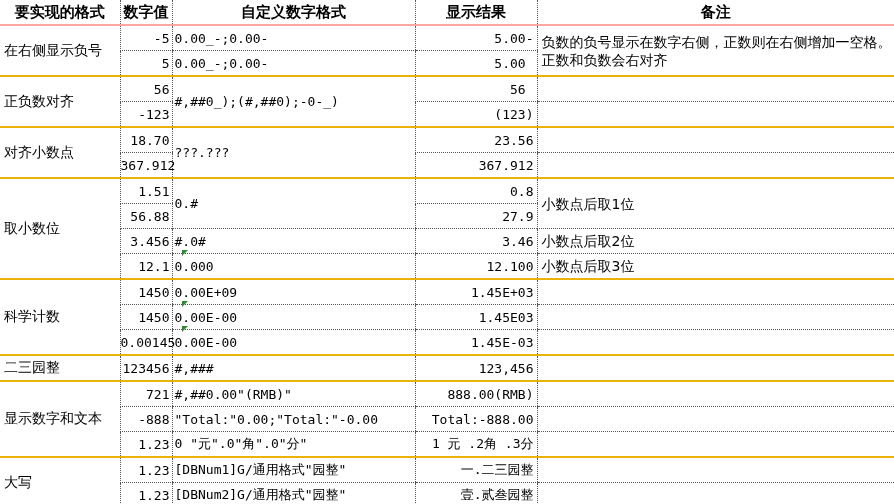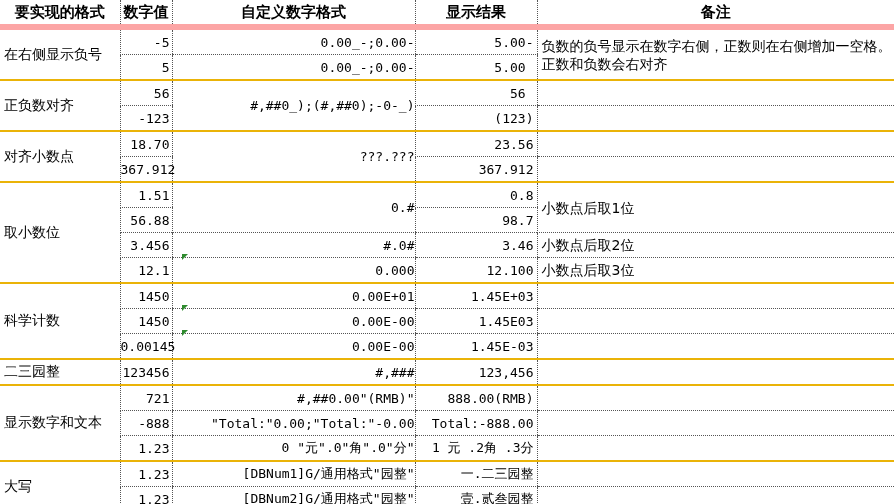--- a/index.html
+++ b/index.html
@@ -5,24 +5,24 @@
   html,body{margin:0;padding:0;background:#fff;}
   body{width:894px;height:504px;overflow:hidden;}
   table{border-collapse:collapse;table-layout:fixed;width:894px;background:#fff;}
   td,th{height:24px;padding:0;vertical-align:middle;color:#000;}
   
   .vl{border-left:1px dotted #555;}
   
   .bbd{border-bottom:1px dotted #555;}
   
   .bb2{border-bottom:2px solid #eab308;}
-  th{font:bold 15px "DejaVu Sans","Liberation Sans",sans-serif;text-align:center;border-bottom:6px solid #fca5a5;}
+  th{font:bold 15px "DejaVu Sans","Liberation Sans",sans-serif;text-align:center;border-bottom:2px solid #fca5a5;}
   .ca{font:14px "DejaVu Sans","Liberation Sans",sans-serif;text-align:left;padding-left:4px;}
   .cb{font:13px "DejaVu Sans Mono","Liberation Mono",monospace;text-align:right;padding-right:2px;white-space:pre;}
-  .cc{font:13px "DejaVu Sans Mono","Liberation Mono",monospace;text-align:right;padding-left:2px;white-space:pre;position:relative;}
+  .cc{font:13px "DejaVu Sans Mono","Liberation Mono",monospace;text-align:left;padding-left:2px;white-space:pre;position:relative;}
   .cd{font:13px "DejaVu Sans Mono","Liberation Mono",monospace;text-align:right;padding-right:3px;white-space:pre;margin-top:24px;}
   .ce{font:14px "DejaVu Sans","Liberation Sans",sans-serif;text-align:left;padding-left:4px;line-height:18px;margin-top:44px;}
   .marker{position:absolute;left:9px;top:-4px;width:0;height:0;
           border-top:6px solid #2e8b2e;border-right:6px solid transparent;}
 </style>
 </head>
 <body>
 
 <table>
   <colgroup>
@@ -83,39 +83,39 @@
 
   <tr>
     <td class="ca bb2" rowspan="4">取小数位</td>
     <td class="cb vl bbd">1.51</td>
     <td class="cc vl bbd" rowspan="2">0.#</td>
     <td class="cd vl bbd">0.8</td>
     <td class="ce vl bbd" rowspan="2">小数点后取1位</td>
   </tr>
   <tr>
     <td class="cb vl bbd">56.88</td>
-    <td class="cd vl bbd">98.7</td>
+    <td class="cd vl bbd">27.9</td>
   </tr>
   <tr>
     <td class="cb vl bbd">3.456</td>
     <td class="cc vl bbd">#.0#</td>
     <td class="cd vl bbd">3.46</td>
     <td class="ce vl bbd">小数点后取2位</td>
   </tr>
   <tr>
     <td class="cb vl bb2">12.1</td>
     <td class="cc vl bb2"><span class="marker"></span><span>0.000</span></td>
     <td class="cd vl bb2">12.100</td>
     <td class="ce vl bb2">小数点后取3位</td>
   </tr>
 
   <tr>
     <td class="ca bb2" rowspan="3">科学计数</td>
     <td class="cb vl bbd">1450</td>
-    <td class="cc vl bbd">0.00E+01</td>
+    <td class="cc vl bbd">0.00E+09</td>
     <td class="cd vl bbd">1.45E+03</td>
     <td class="ce vl bbd"></td>
   </tr>
   <tr>
     <td class="cb vl bbd">1450</td>
     <td class="cc vl bbd"><span class="marker"></span><span>0.00E-00</span></td>
     <td class="cd vl bbd">1.45E03</td>
     <td class="ce vl bbd"></td>
   </tr>
   <tr>

